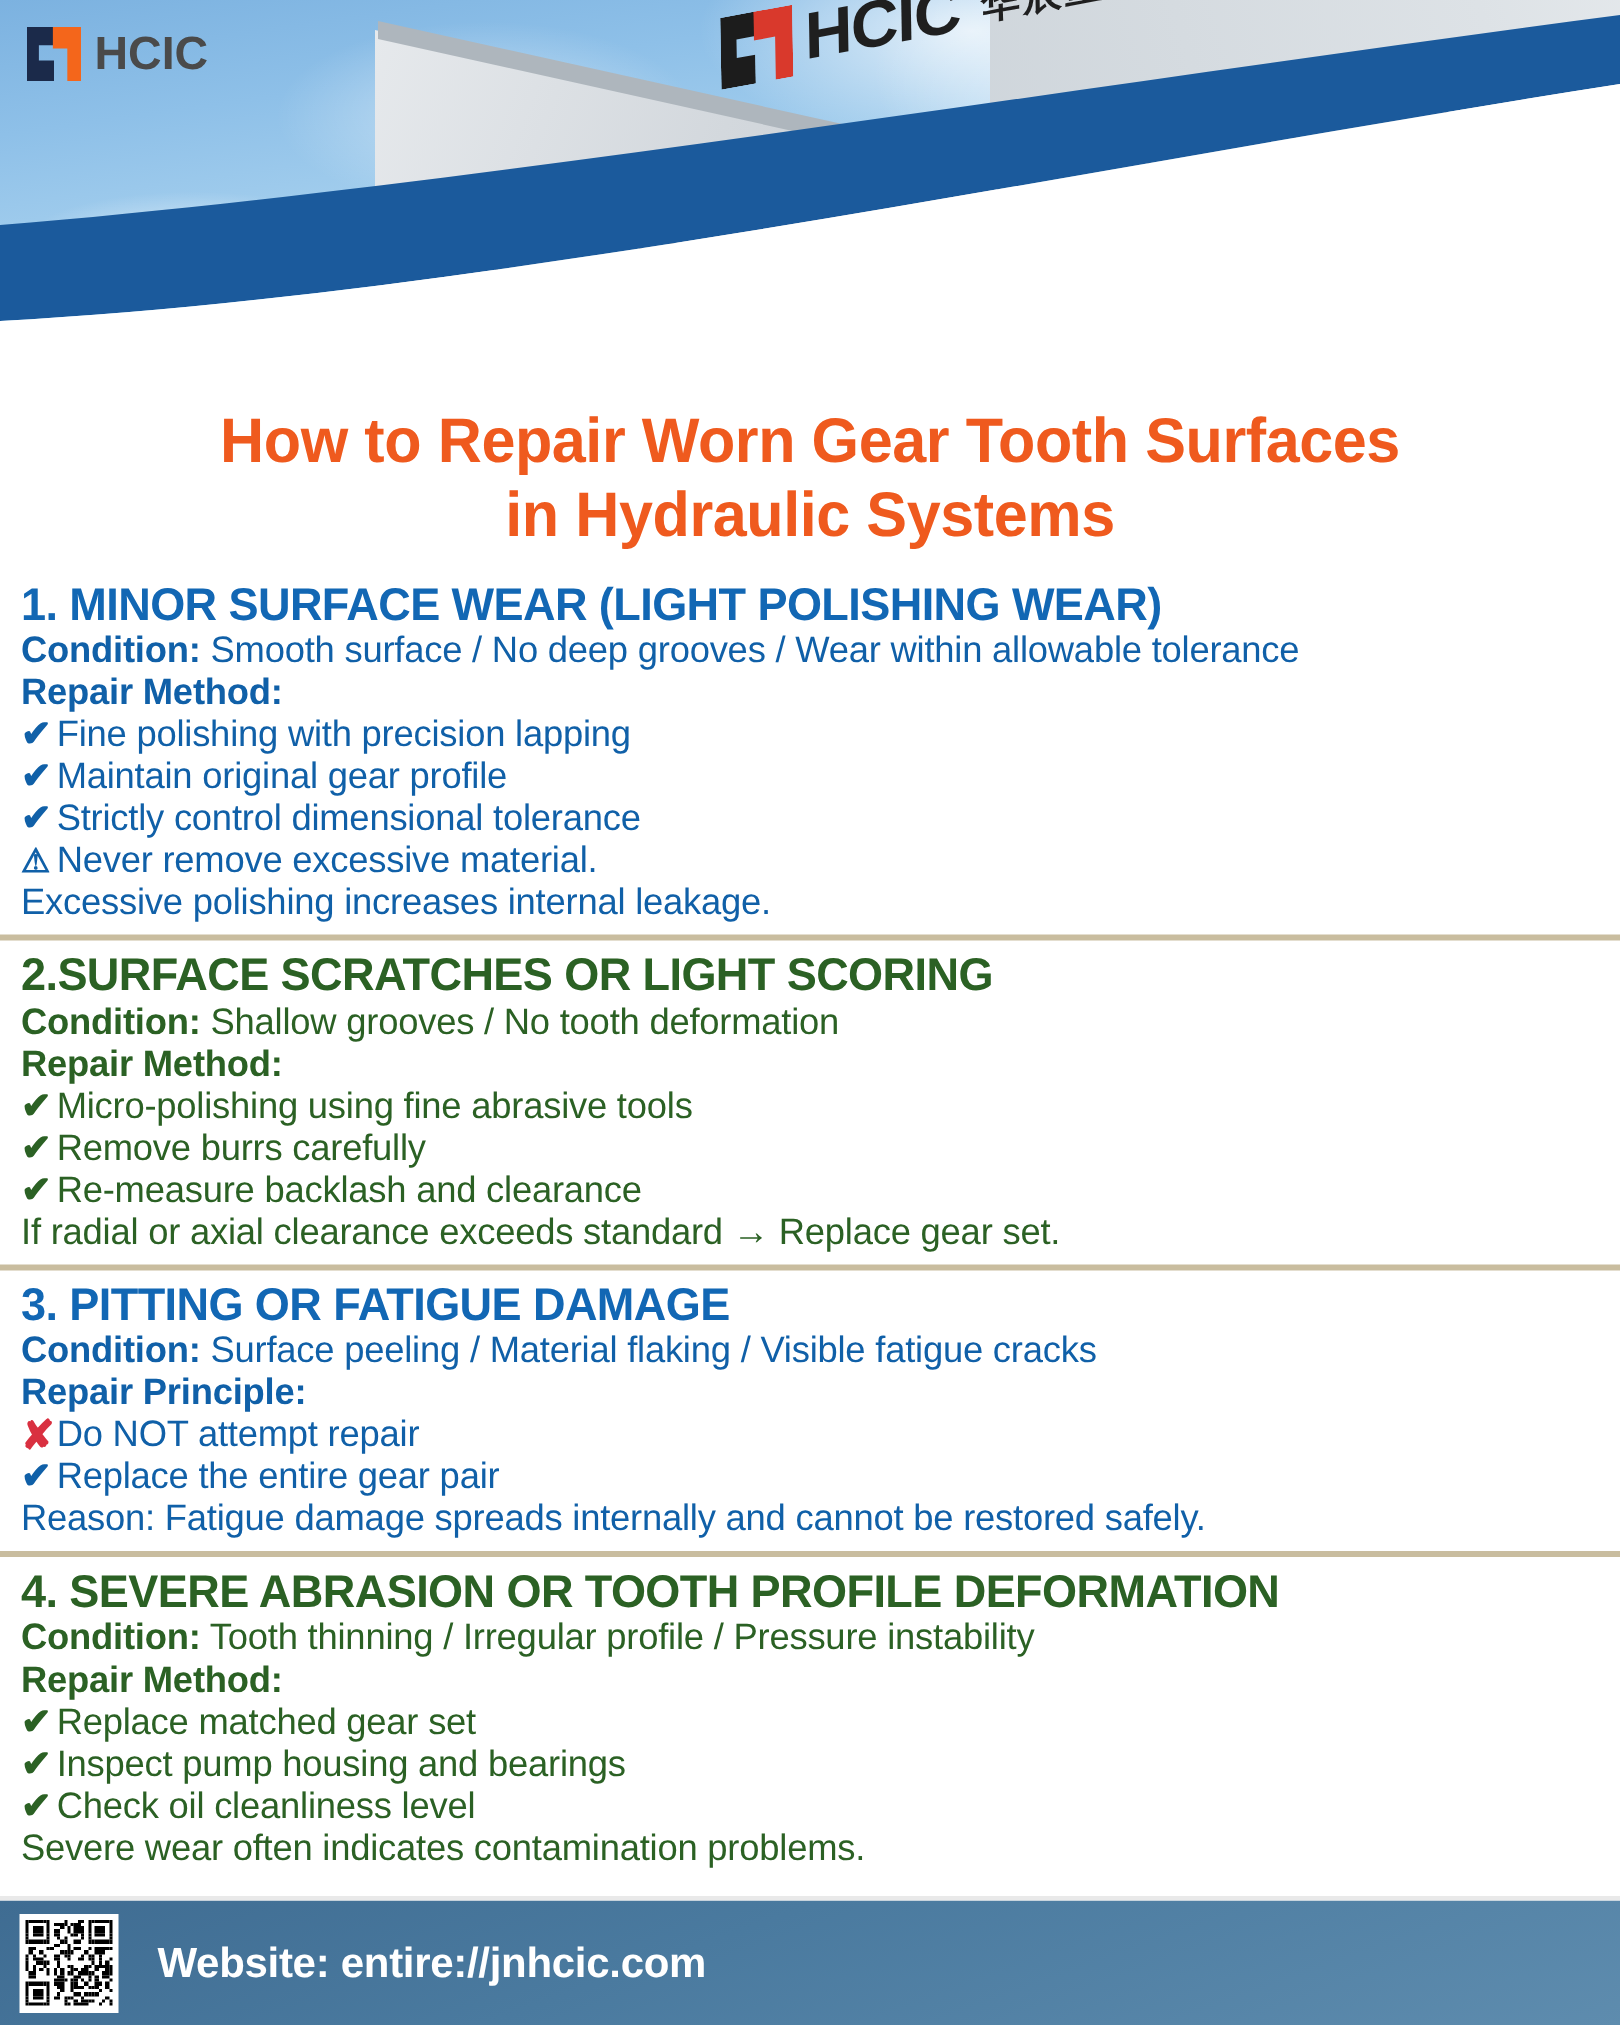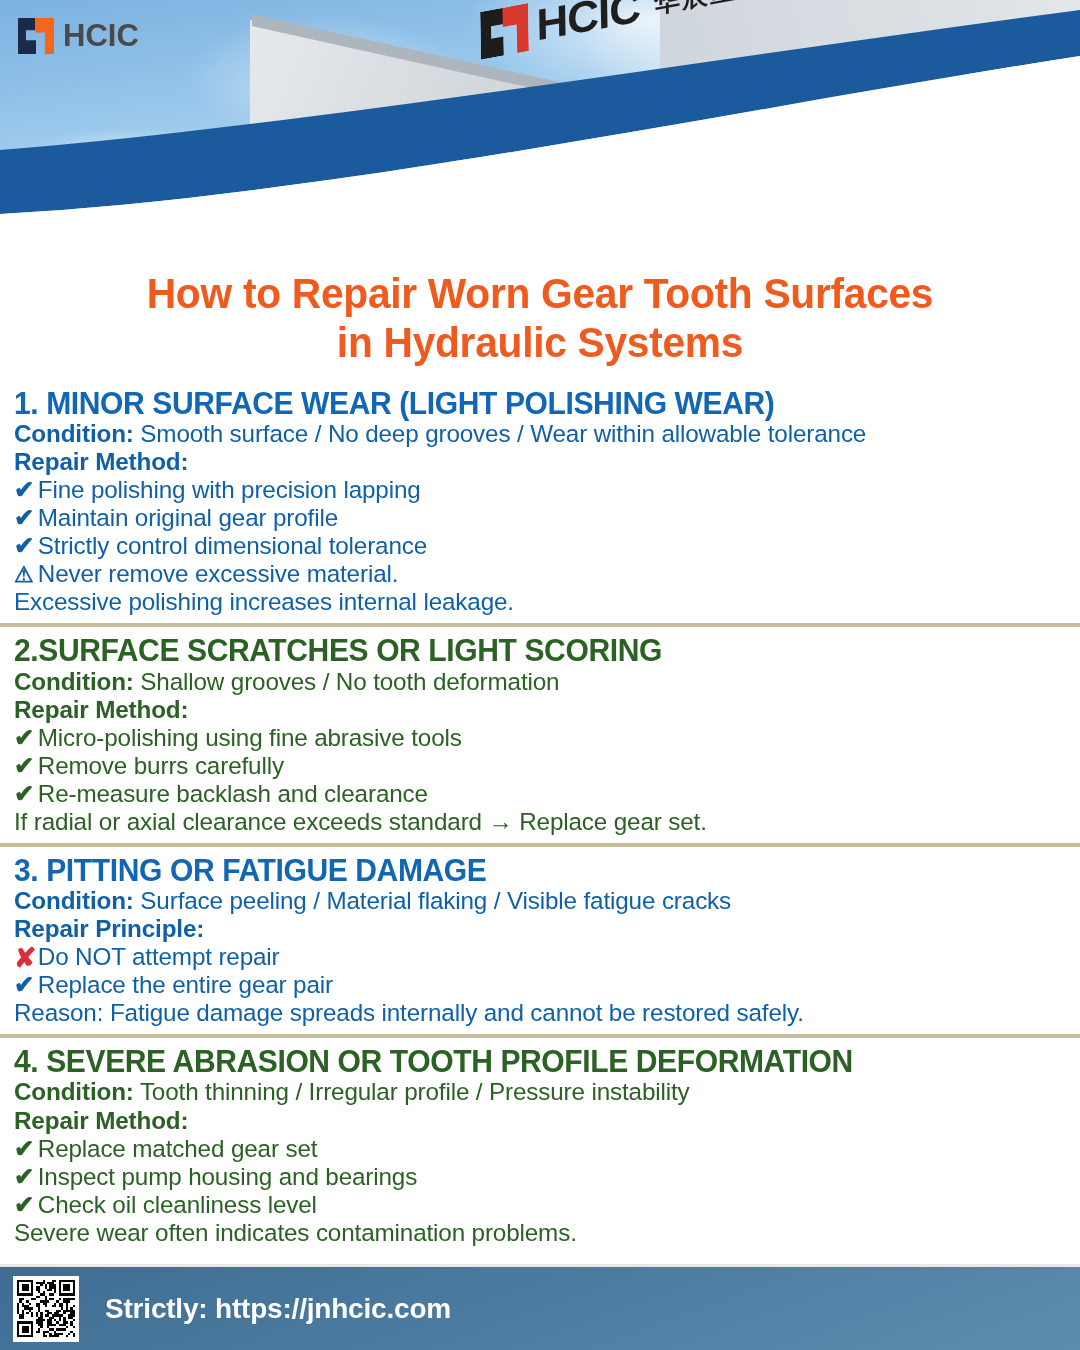--- a/index.html
+++ b/index.html
@@ -536,14 +536,14 @@
         <i style="position:absolute;background:#000;left:44%;top:96%;width:4%;height:4%"></i>
         <i style="position:absolute;background:#000;left:48%;top:96%;width:4%;height:4%"></i>
         <i style="position:absolute;background:#000;left:56%;top:96%;width:4%;height:4%"></i>
         <i style="position:absolute;background:#000;left:60%;top:96%;width:4%;height:4%"></i>
         <i style="position:absolute;background:#000;left:64%;top:96%;width:4%;height:4%"></i>
         <i style="position:absolute;background:#000;left:68%;top:96%;width:4%;height:4%"></i>
         <i style="position:absolute;background:#000;left:84%;top:96%;width:4%;height:4%"></i>
         <i style="position:absolute;background:#000;left:96%;top:96%;width:4%;height:4%"></i>
       </div>
   </div>
-  <div class="footer-text">Strictly: https://jnhcic.com</div>
+  <div class="footer-text">Website: entire://jnhcic.com</div>
 </div>
 
 </body></html>

